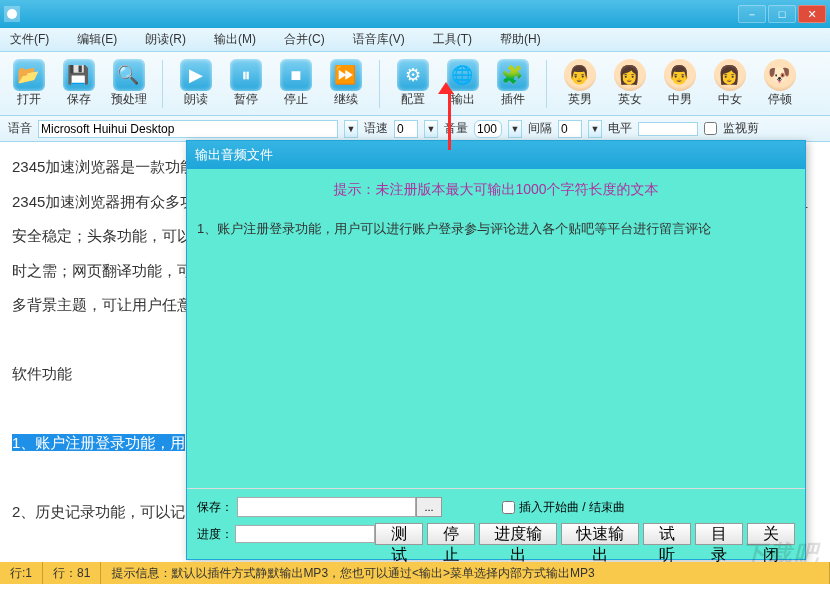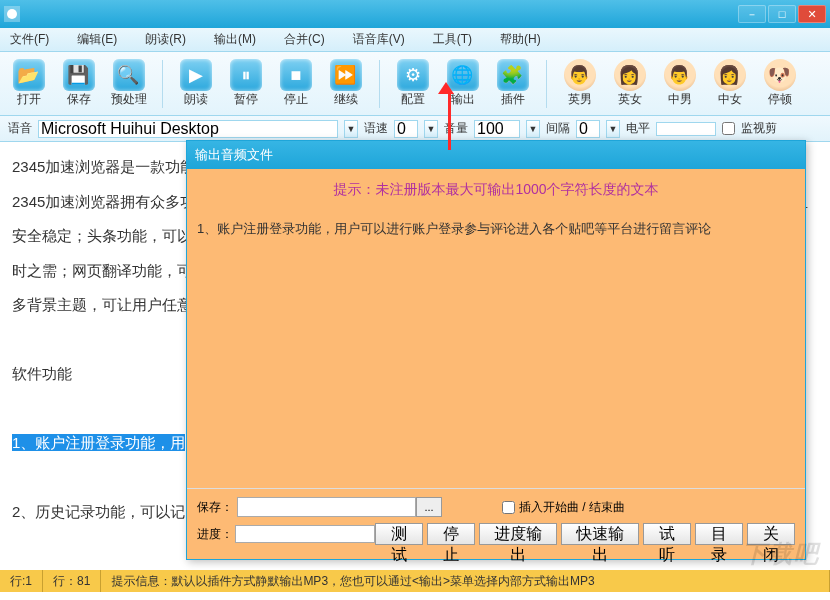--- a/index.html
+++ b/index.html
@@ -12,28 +12,28 @@
 .winbtn.min,.winbtn.max { background: rgba(255,255,255,.1); }
 .menubar { height: 24px; background: linear-gradient(#eaf7fd,#d5effb); border-bottom: 1px solid #9fd7ee; display: flex; align-items: center; font-size: 12px; color: #333; gap: 28px; padding: 0 10px; }
 .menubar span { cursor: default; }
 .toolbar { height: 64px; background: linear-gradient(#f5fbfe,#e3f4fc); border-bottom: 1px solid #9fd7ee; display: flex; align-items: center; padding: 0 8px; gap: 8px; }
 .tbtn { display: flex; flex-direction: column; align-items: center; width: 42px; font-size: 12px; color: #333; position: relative; }
 .tbtn .ic { width: 32px; height: 32px; border-radius: 6px; display: flex; align-items: center; justify-content: center; font-size: 18px; }
 .ic.blue { background: linear-gradient(#7ed0f2,#2ba8dd); color: #fff; box-shadow: inset 0 0 4px rgba(255,255,255,.7); }
 .ic.face { background: radial-gradient(circle at 50% 40%, #ffe0b8 60%, #d8a070 100%); border-radius: 50%; }
 .tsep { width: 1px; height: 48px; background: #b4dcef; margin: 0 4px; }
 .optbar { height: 26px; background: linear-gradient(#f0f9fe,#e2f3fb); border-bottom: 1px solid #9fd7ee; display: flex; align-items: center; font-size: 12px; padding: 0 8px; gap: 6px; color: #333; }
-.optbar input[type=text] { height: 18px; border: 1px solid #9fd7ee; font-size: 16px; padding: 0 2px; background: #fff; }
+.optbar input[type=text] { height: 18px; border: 1px solid #9fd7ee; font-size: 12px; padding: 0 2px; background: #fff; }
 .optbar .dd { width: 14px; height: 18px; border: 1px solid #9fd7ee; background: linear-gradient(#fff,#d5effb); font-size: 9px; display: flex; align-items: center; justify-content: center; }
 .content { height: 440px; overflow: hidden; padding: 8px 12px; font-size: 15px; line-height: 2.3; color: #333; }
 .content .hl { background: #1e90e8; color: #fff; display: inline; }
-.statusbar { position: absolute; bottom: 8px; left: 0; right: 0; height: 22px; background: #f8c94a; display: flex; align-items: center; font-size: 12px; color: #333; }
+.statusbar { position: absolute; bottom: 16px; left: 0; right: 0; height: 22px; background: #f8c94a; display: flex; align-items: center; font-size: 12px; color: #333; }
 .statusbar > div { padding: 0 10px; border-right: 1px solid #c9a030; height: 100%; display: flex; align-items: center; }
 
-.dialog { position: absolute; left: 186px; top: 140px; width: 620px; height: 420px; background: #fdba74; border: 1px solid #1ea5d9; box-shadow: 2px 2px 8px rgba(0,0,0,.25); display: flex; flex-direction: column; }
+.dialog { position: absolute; left: 186px; top: 140px; width: 620px; height: 420px; background: #5eead4; border: 1px solid #1ea5d9; box-shadow: 2px 2px 8px rgba(0,0,0,.25); display: flex; flex-direction: column; }
 .dlg-title { height: 28px; background: linear-gradient(#36b5e4,#1ea5d9); color: #fff; font-size: 13px; display: flex; align-items: center; padding: 0 8px; }
 .dlg-hint { text-align: center; color: #b030a0; font-size: 14px; padding: 12px 0; }
 .dlg-body { flex: 1; border-bottom: 1px solid #ddd; padding: 6px 10px; font-size: 13px; color: #333; line-height: 1.8; overflow: auto; }
 .dlg-foot { padding: 8px 10px; font-size: 12px; }
 .dlg-row { display: flex; align-items: center; margin-bottom: 6px; }
 .dlg-row label { width: 40px; }
 .dlg-row input[type=text] { flex: 0 0 170px; height: 20px; border: 1px solid #aaa; }
 .dlg-row .browse { width: 26px; height: 20px; border: 1px solid #999; background: #eee; display: flex; align-items: center; justify-content: center; font-size: 11px; }
 .dlg-row .chk { margin-left: 60px; display: flex; align-items: center; gap: 4px; }
 .dbtn { height: 22px; padding: 0 8px; border: 1px solid #999; background: linear-gradient(#fff,#e5e5e5); font-size: 16px; }
@@ -137,21 +137,21 @@
 </div>
 
 <div class="optbar">
   <span>语音</span>
   <input type="text" style="width: 300px;" value="Microsoft Huihui Desktop">
   <div class="dd">▼</div>
   <span>语速</span>
   <input type="text" style="width: 24px;" value="0">
   <div class="dd">▼</div>
   <span>音量</span>
-  <input type="text" style="width: 46px;" value="100">
+  <input type="text" style="width: 28px; border-radius: 6px;" value="100">
   <div class="dd">▼</div>
   <span>间隔</span>
   <input type="text" style="width: 24px;" value="0">
   <div class="dd">▼</div>
   <span>电平</span>
   <div style="width:60px;height:14px;border:1px solid #9fd7ee;background:#fff"></div>
   <input type="checkbox" style="">
   <span>监视剪</span>
 </div>
 

